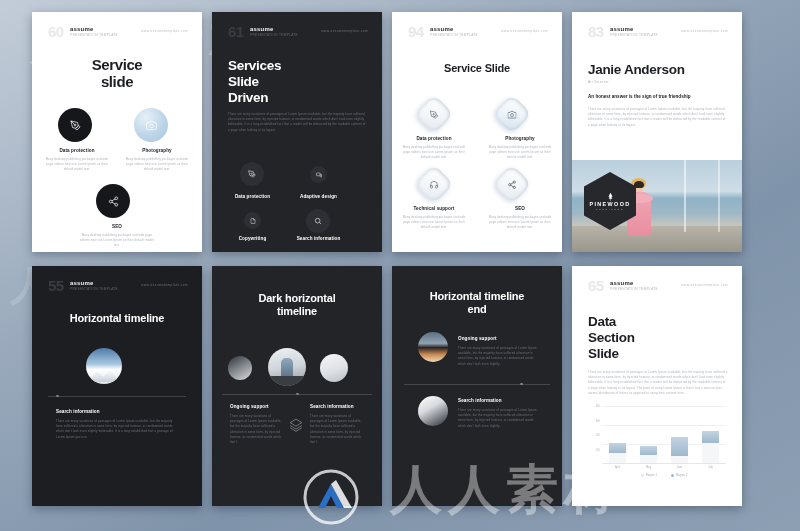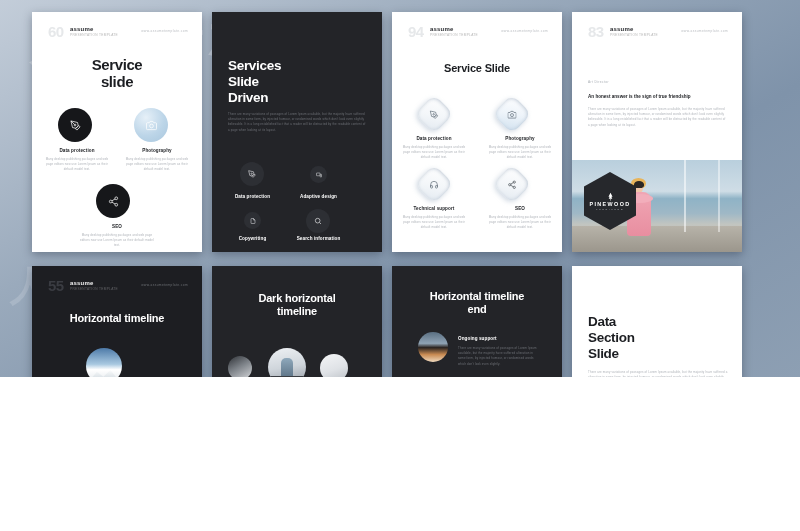--- a/index.html
+++ b/index.html
@@ -1,21 +1,21 @@
 <!DOCTYPE html>
 <html><head>
 <meta charset="utf-8">
 <style>
   * { box-sizing: border-box; margin: 0; padding: 0; }
   html, body {
     width: 800px; height: 531px; overflow: hidden;
     font-family: "Liberation Sans", sans-serif;
   }
   #stage {
-    position: relative; width: 800px; height: 377px;
+    position: relative; width: 800px; height: 531px;
     background: linear-gradient(150deg,#c3cdd9 0%, #9aaabc 35%, #7f93aa 65%, #8d9fb3 100%);
     overflow: hidden;
   }
   
   .wm {
     position: absolute; pointer-events: none;
     font-family: "DejaVu Sans", sans-serif; font-weight: bold;
     color: rgba(255,255,255,.30);
     letter-spacing: 6px; user-select: none;
   }
@@ -184,20 +184,28 @@
             <circle cx="6" cy="12" r="3"></circle>
             <circle cx="18" cy="19" r="3"></circle>
             <path d="M8.59 13.51l6.83 3.98M15.41 6.51L8.59 10.49"></path>
           </svg>
       </div>
       <div class="t-center lbl" style="top:212px;">SEO</div>
       <div class="t-center para" style="position:absolute;top:221px;left:48px;width:74px;">Many desktop publishing packages and web page editors now use Lorem Ipsum as their default model text.</div>
     </div>
 
     <div class="slide dark">
+      <div class="s-head">
+        <div class="s-num">61</div>
+        <div class="s-brand">
+          <div class="b1">assume</div>
+          <div class="b2">PRESENTATION TEMPLATE</div>
+        </div>
+        <div class="s-url">www.assumetemplate.com</div>
+      </div>
       <div class="t-left h-lg" style="top:46px; white-space:pre-line;">Services
 Slide
 Driven</div>
       <div class="para l" style="position:absolute;top:100px;left:16px;width:140px;">There are many variations of passages of Lorem Ipsum available, but the majority have suffered alteration in some form, by injected humour, or randomised words which don't look even slightly believable. It is a long established fact that a reader will be distracted by the readable content of a page when looking at its layout.</div>
 
       <div class="chip circ softdark" style="width:24px;height:24px;left:28px;top:150px;">
         <svg width="8" height="8" viewBox="0 0 24 24" fill="none" stroke="#e9eaec" stroke-width="1.8">
             <path d="M12 19l7-7 3 3-7 7-3-3z"></path>
             <path d="M18 13l-1.5-7.5L2 2l3.5 14.5L13 18l5-5z"></path>
             <circle cx="11" cy="11" r="2"></circle>
@@ -279,20 +287,21 @@
 
     <div class="slide light">
       <div class="s-head">
         <div class="s-num">83</div>
         <div class="s-brand">
           <div class="b1">assume</div>
           <div class="b2">PRESENTATION TEMPLATE</div>
         </div>
         <div class="s-url">www.assumetemplate.com</div>
       </div>
+      <div class="t-left h-lg" style="top:50px;">Janie Anderson</div>
       <div style="position:absolute;top:68px;left:16px;font-size:3.2px;color:#a9aeb4;letter-spacing:.4px;">Art Director</div>
       <div style="position:absolute;top:82px;left:16px;width:140px;font-size:4.6px;font-weight:bold;color:#1c1e22;">An honest answer is the sign of true friendship</div>
       <div class="para l" style="position:absolute;top:95px;left:16px;width:140px;">There are many variations of passages of Lorem Ipsum available, but the majority have suffered alteration in some form, by injected humour, or randomised words which don't look even slightly believable. It is a long established fact that a reader will be distracted by the readable content of a page when looking at its layout.</div>
 
       <div class="ph photo-beach" style="left:0;top:148px;width:170px;height:92px;">
         <div style="position:absolute;left:0;bottom:0;width:100%;height:26px;background:linear-gradient(180deg,#b7b3a9 0%, #9b968c 100%);"></div>
         <div style="position:absolute;left:52px;top:18px;width:30px;height:74px;">
           <div style="position:absolute;left:7px;top:0;width:15px;height:11px;border-radius:50%;background:#e8b45a;"></div>
           <div style="position:absolute;left:10px;top:6px;width:9px;height:9px;border-radius:50%;background:#f0c6a8;"></div>
           <div style="position:absolute;left:10px;top:3px;width:10px;height:7px;border-radius:50% 50% 40% 40%;background:#2b2724;"></div>
@@ -375,20 +384,28 @@
 
       <div class="tl-line" style="left:12px;right:12px;top:118px;"></div>
       <div class="tl-dot" style="left:128px;top:116.5px;"></div>
 
       <div class="ph circ photo-arch" style="left:26px;top:130px;width:30px;height:30px;"></div>
       <div class="lbl" style="position:absolute;top:132px;left:66px;">Search information</div>
       <div class="para l" style="position:absolute;top:142px;left:66px;width:82px;">There are many variations of passages of Lorem Ipsum available, but the majority have suffered alteration in some form, by injected humour, or randomised words which don't look even slightly.</div>
     </div>
 
     <div class="slide light">
+      <div class="s-head">
+        <div class="s-num">65</div>
+        <div class="s-brand">
+          <div class="b1">assume</div>
+          <div class="b2">PRESENTATION TEMPLATE</div>
+        </div>
+        <div class="s-url">www.assumetemplate.com</div>
+      </div>
       <div class="t-left h-lg" style="top:48px;white-space:pre-line;">Data
 Section
 Slide</div>
       <div class="para l" style="position:absolute;top:104px;left:16px;width:140px;">There are many variations of passages of Lorem Ipsum available, but the majority have suffered a alteration in some form, by injected humour, or randomised words which don't look even slightly believable. It is a long established fact that a reader will be distracted by the readable content of a page when looking at its layout. The point of using Lorem Ipsum is that it has a more-or-less normal distribution of letters as opposed to using here content here.</div>
 
       <div class="chart" id="chart-area" style="left:30px;top:140px;width:124px;height:58px;">
         <div class="c-grid" id="g0" style="top:0;"></div>
         <div class="c-grid" id="g1" style="top:33%;"></div>
         <div class="c-grid" id="g2" style="top:66%;"></div>
         <div class="c-axis"></div>

